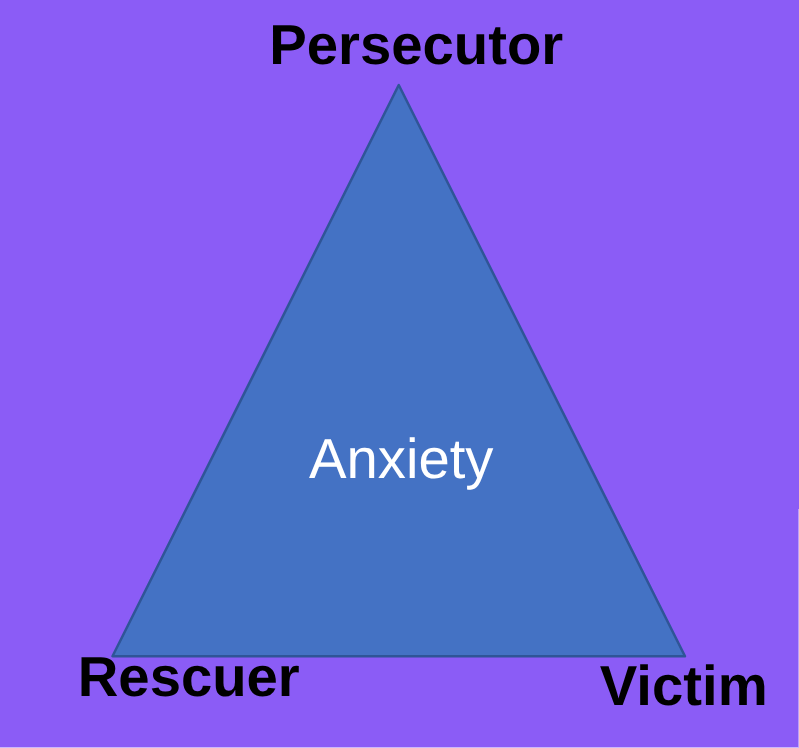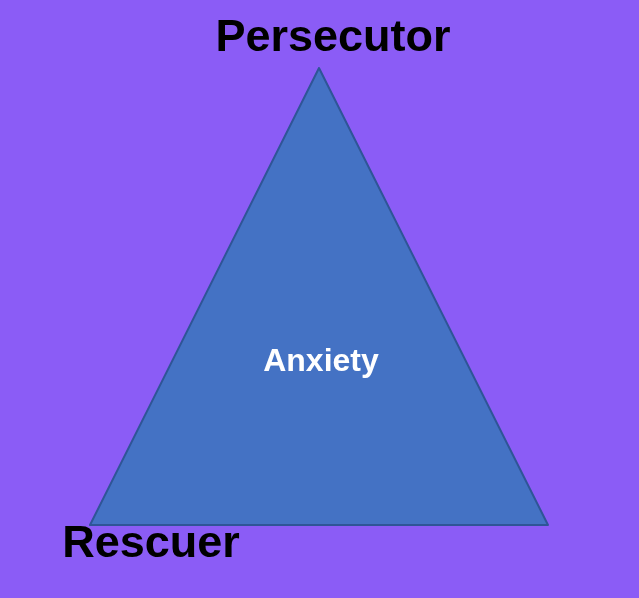--- a/index.html
+++ b/index.html
@@ -26,36 +26,37 @@
     font-weight: 700;
     font-size: 45px;
     line-height: 1;
     white-space: nowrap;
     color: #000000;
     letter-spacing: 0;
   }
   .center-label {
     position: absolute;
     transform: translateX(-50%);
-    font-weight: 700;
-    font-size: 32px;
+    font-weight: 400;
+    font-size: 45px;
     line-height: 1;
     white-space: nowrap;
     color: #ffffff;
   }
 </style>
 </head>
 <body>
 
 <div class="canvas">
 
   <svg width="639" height="598" viewBox="0 0 639 598">
     <polygon stroke-linejoin="round" points="319,68 90,525 548,525" fill="#4472C4" stroke="#2F5597" stroke-width="2"></polygon>
   </svg>
 
   <div class="corner-label" style="left: 333px; top: 13px;">Persecutor</div>
 
   <div class="center-label" style="left: 321px; top: 344px;">Anxiety</div>
 
   <div class="corner-label" style="left: 127px; top: 519px; margin-left: 24px;">Rescuer</div>
 
+  <div class="corner-label" style="left: 547px; top: 526px;">Victim</div>
 
 </div>
 
 </body></html>

